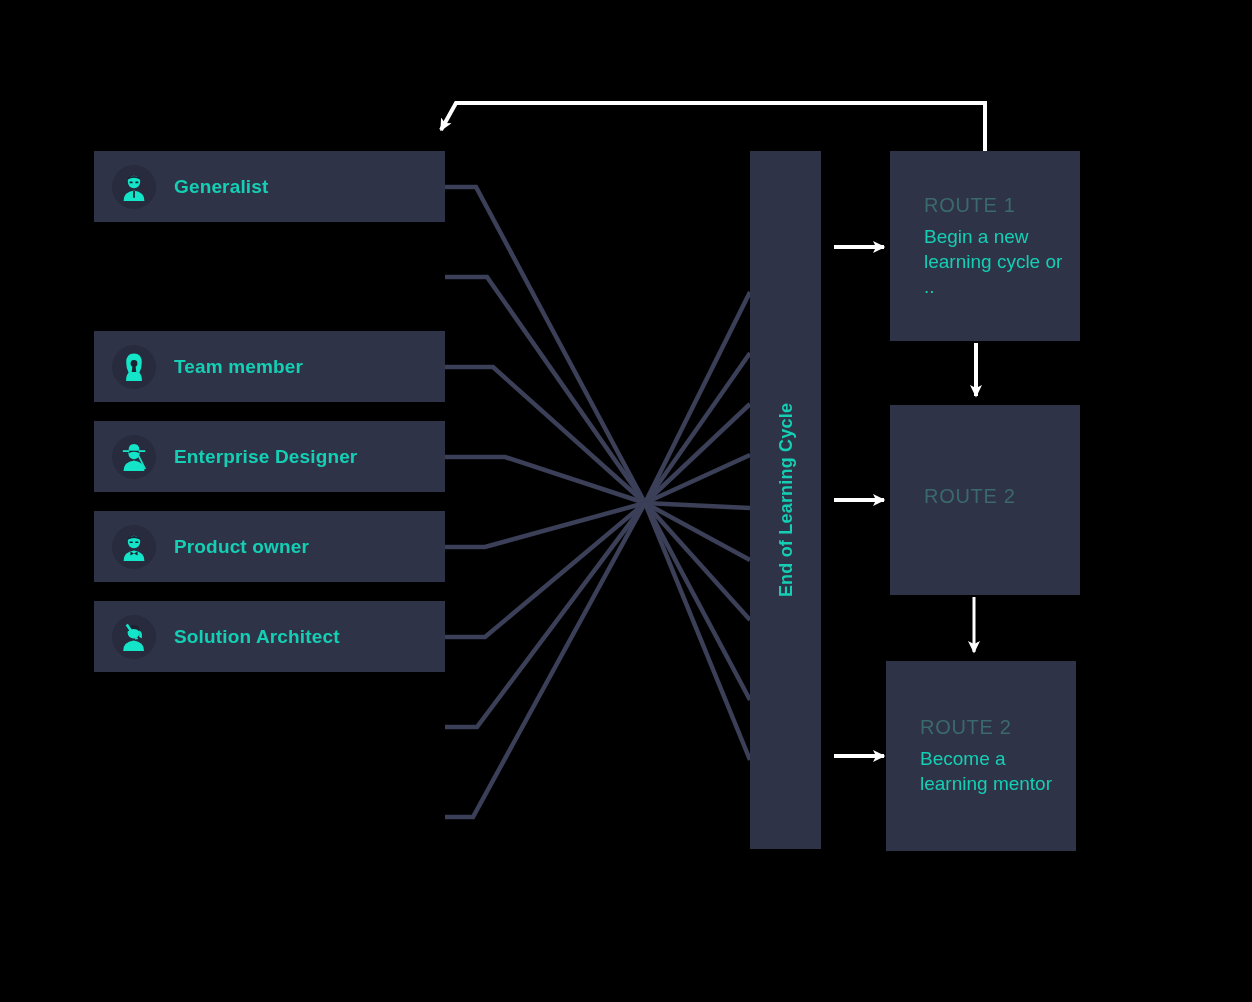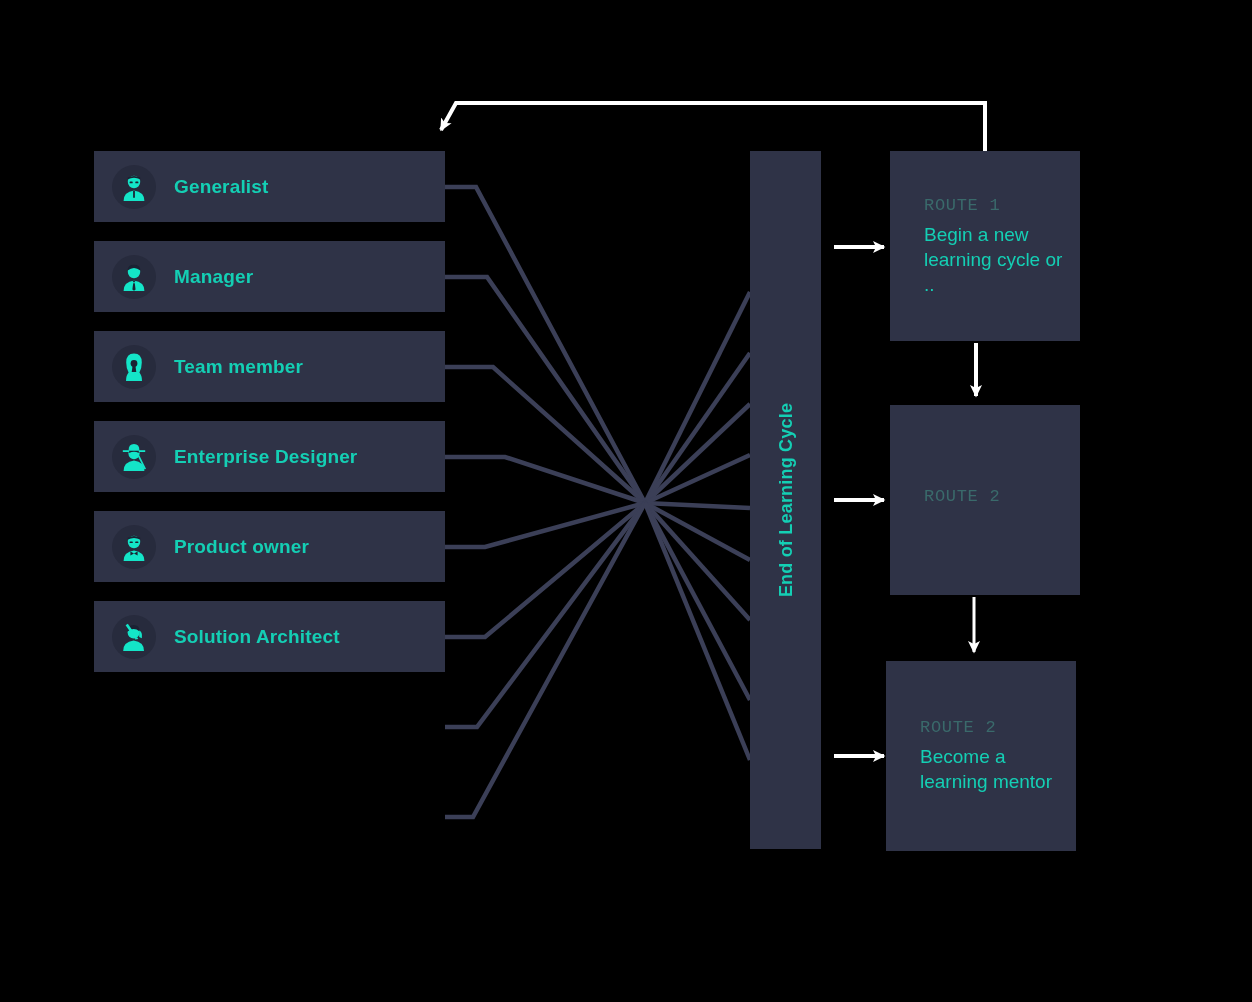--- a/index.html
+++ b/index.html
@@ -90,25 +90,24 @@
     background: #2f3347;
     box-sizing: border-box;
     padding-left: 34px;
     padding-right: 14px;
     display: flex;
     flex-direction: column;
     justify-content: center;
   }
   .route-kicker {
     color: #3a6a6b;
-    font-size: 17px;
+    font-size: 20px;
     font-weight: normal;
     letter-spacing: 0.7px;
     margin-bottom: 7px;
-    font-family: Liberation Mono, monospace;
   }
   .route-title {
     color: #14cfb4;
     font-size: 19px;
     font-weight: normal;
     line-height: 25px;
     max-width: 140px;
   }
 
   #route-box-1 { left: 890px; top: 151px; width: 190px; height: 190px; }
@@ -170,32 +169,20 @@
         <path d="M8.8 7.2q6.2 -3 12.4 0 l0 -1.6 q-6.2 -3.4 -12.4 0 z" fill="#1b2233"></path>
         <rect x="10.6" y="9.6" width="3.1" height="1.7" rx="0.6" fill="#1b2233"></rect>
         <rect x="16.3" y="9.6" width="3.1" height="1.7" rx="0.6" fill="#1b2233"></rect>
         <path d="M4.6 29 q0 -9 10.4 -10.4 q10.4 1.4 10.4 10.4 z" fill="#14e5c8"></path>
         <path d="M14.1 18.8 h1.8 v7 h-1.8 z" fill="#1b2233"></path>
       </svg>
     </span>
     <span class="role-label">Generalist</span>
   </div>
 
-  <div class="role-card" style="top:241px">
-    <span class="role-avatar">
-      <svg width="30" height="30" viewBox="0 0 30 30">
-        <circle cx="15" cy="10" r="6.2" fill="#14e5c8"></circle>
-        <path d="M8.6 8.4 q6.4 -5 12.8 0 q0 -5.6 -6.4 -5.6 q-6.4 0 -6.4 5.6 z" fill="#1b2233"></path>
-        <path d="M4.6 29 q0 -9 10.4 -10.4 q10.4 1.4 10.4 10.4 z" fill="#14e5c8"></path>
-        <path d="M13.3 18.4 l1.7 2.3 l1.7 -2.3 z" fill="#1b2233"></path>
-        <path d="M14.2 21.2 h1.6 l0.8 6.2 l-1.6 1.4 l-1.6 -1.4 z" fill="#1b2233"></path>
-      </svg>
-    </span>
-    <span class="role-label">Manager</span>
-  </div>
 
   <div class="role-card" style="top:331px">
     <span class="role-avatar">
       <svg width="30" height="30" viewBox="0 0 30 30">
         <path d="M15 1.4 q7.8 0 7.8 9 q0 5.6 -2.4 10.2 q2.6 3 2.6 8.4 h-16 q0 -5.4 2.6 -8.4 q-2.4 -4.6 -2.4 -10.2 q0 -9 7.8 -9 z" fill="#14e5c8"></path>
         <circle cx="15" cy="11.4" r="3.4" fill="#1b2233"></circle>
         <path d="M13.6 13.4 h2.8 l0.9 6.6 h-4.6 z" fill="#1b2233"></path>
       </svg>
     </span>
     <span class="role-label">Team member</span>

